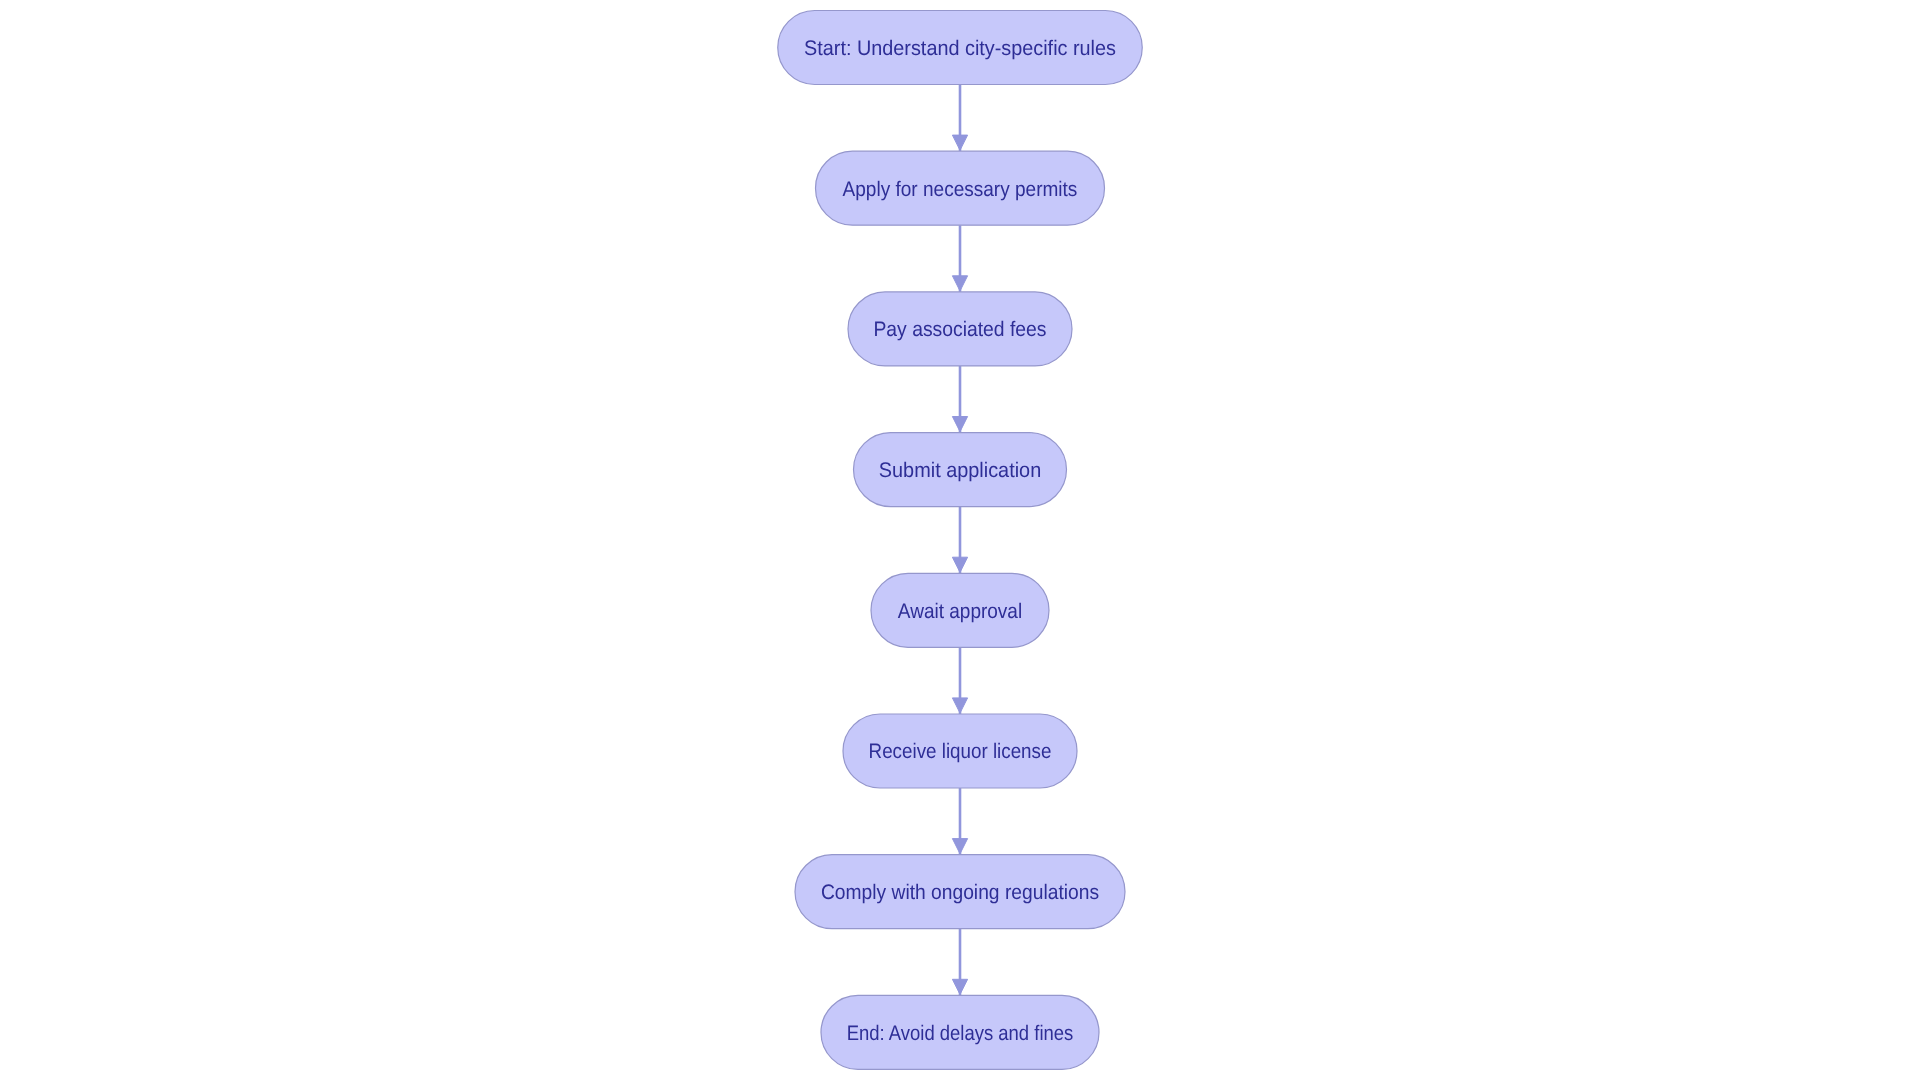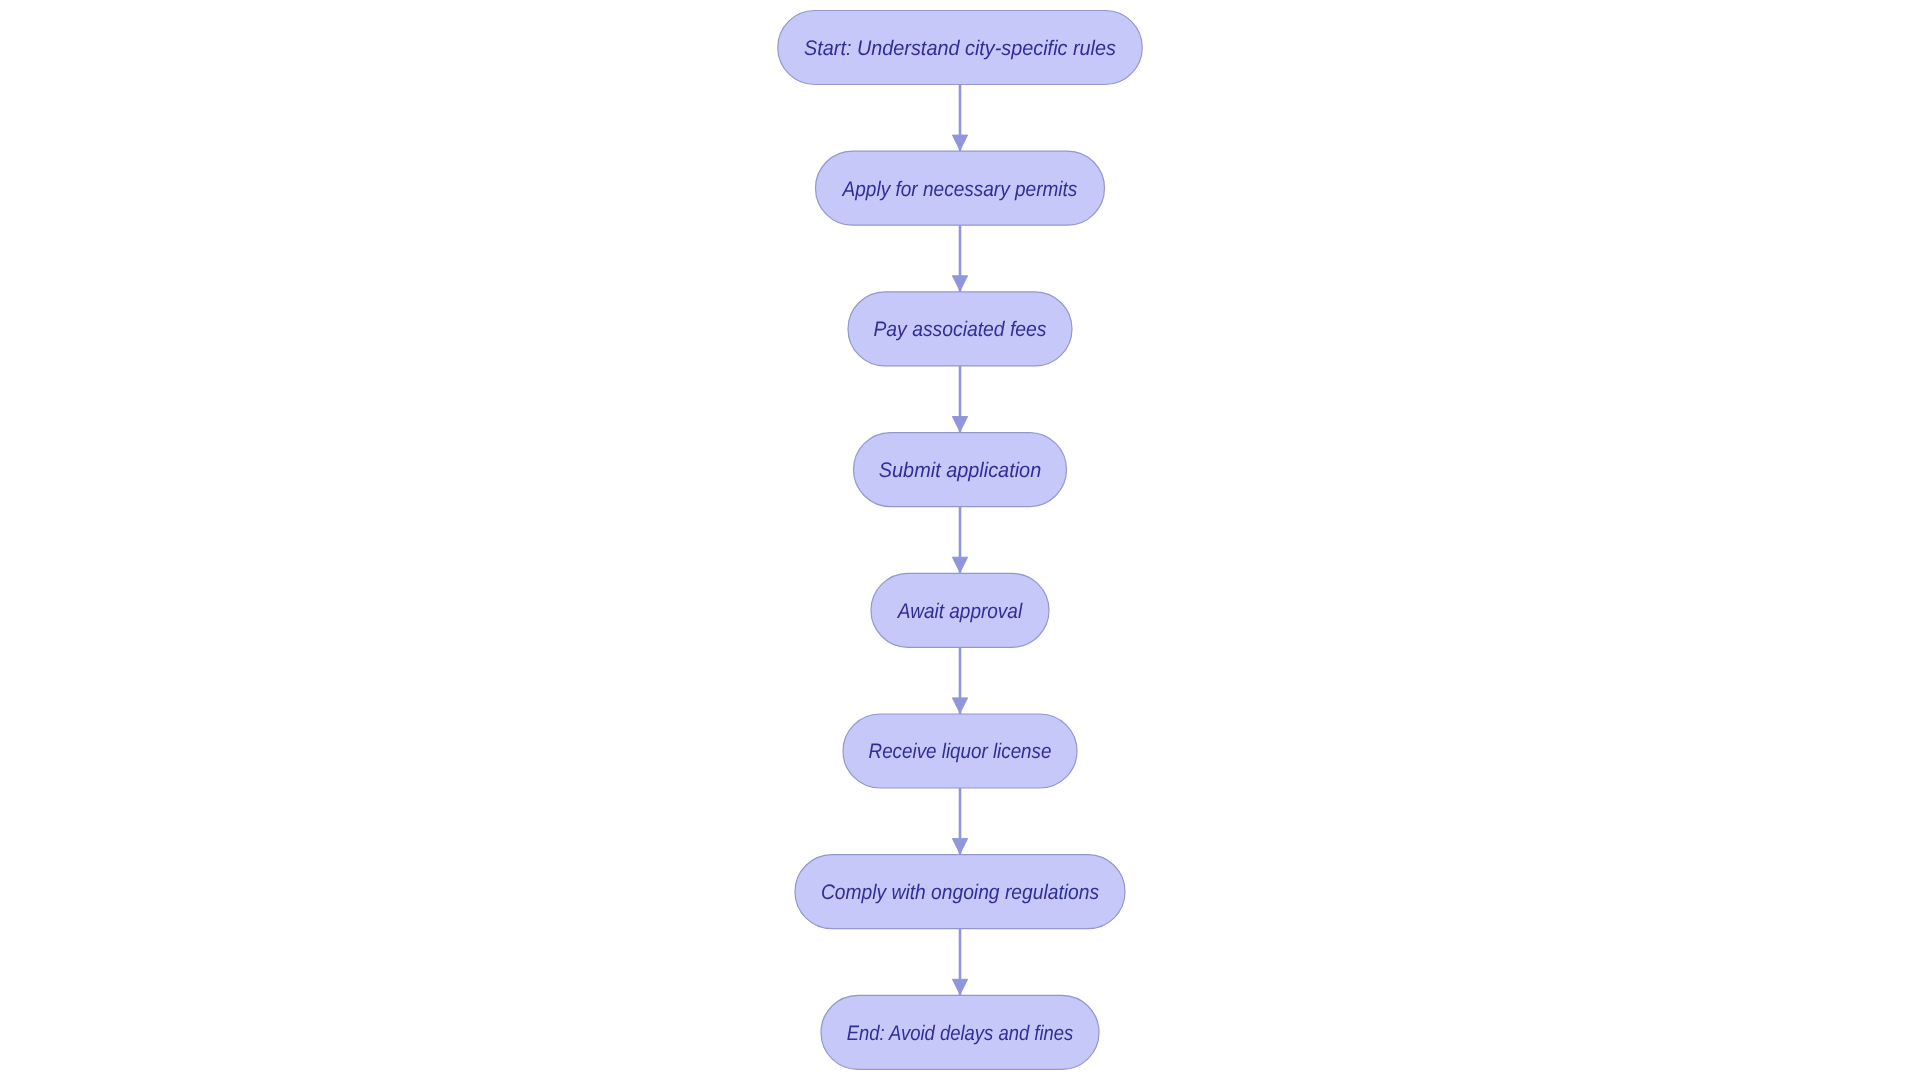--- a/index.html
+++ b/index.html
@@ -9,21 +9,20 @@
     width: 1920px;
     height: 1080px;
     background: #ffffff;
     overflow: hidden;
   }
   #chart-root {
     position: relative;
     width: 1920px;
     height: 1080px;
     background: #ffffff;
-    font-style: italic;
   }
   #flow-svg {
     position: absolute;
     left: 0;
     top: 0;
     width: 1920px;
     height: 1080px;
     display: block;
     shape-rendering: geometricPrecision;
     text-rendering: geometricPrecision;

